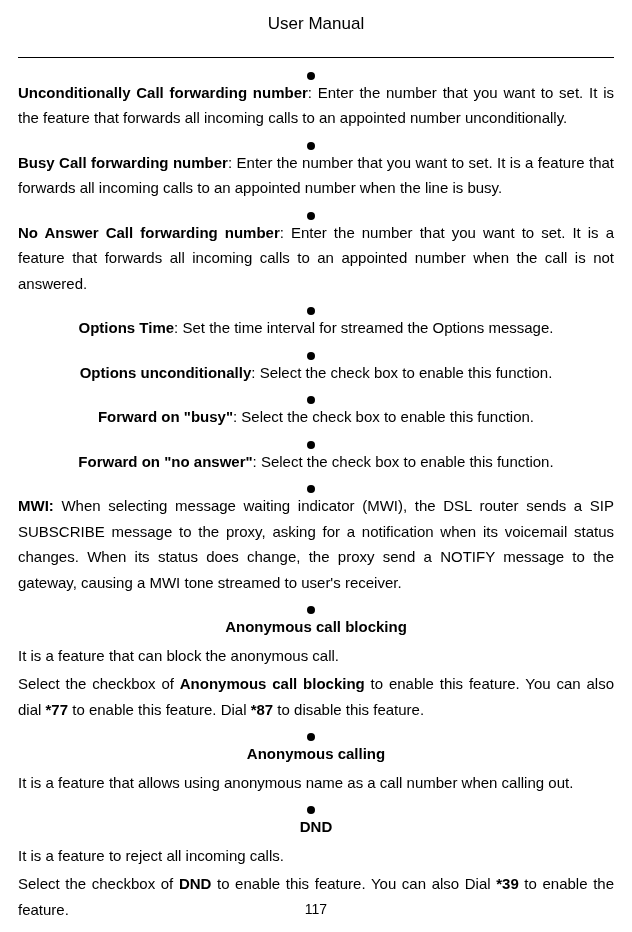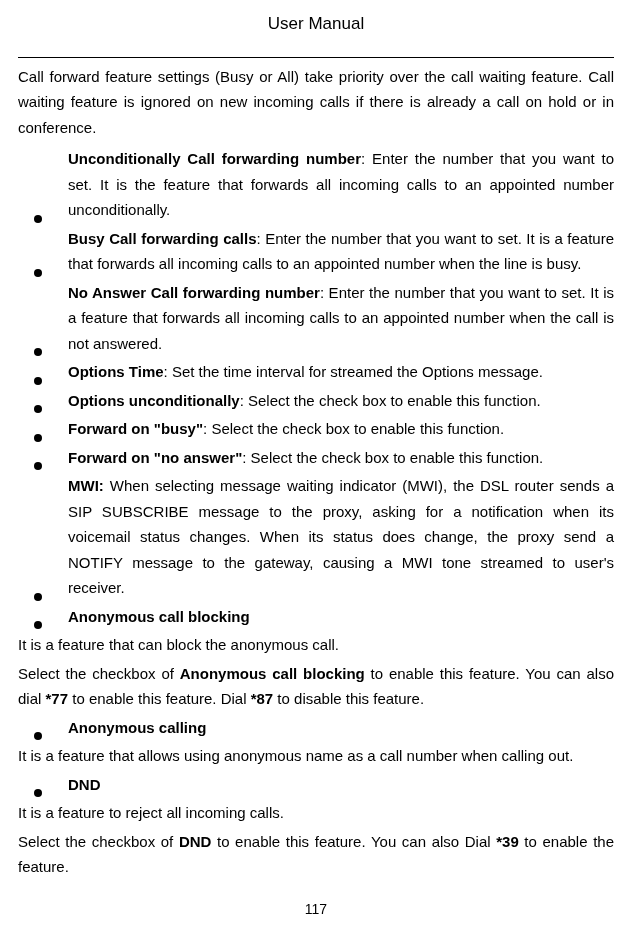--- a/index.html
+++ b/index.html
@@ -23,22 +23,23 @@
       border-bottom: 1px solid #000;
       padding-bottom: 18px;
       margin-bottom: 6px;
     }
     .intro {
       text-align: justify;
       margin-bottom: 6px;
     }
     .bullet-item {
       display: flex;
-      align-items: flex-end;
+      align-items: center;
       margin-bottom: 3px;
+      flex-direction: column;
     }
     .bullet {
       width: 8px;
       height: 8px;
       background: #000;
       border-radius: 50%;
       margin-top: 8px;
       margin-left: 16px;
       margin-right: 26px;
       flex-shrink: 0;
@@ -66,30 +67,29 @@
     .content {
       position: relative;
     }
   </style>
 </head>
 <body>
 
 <div class="content">
   <div class="header">User Manual</div>
 
-  <div class="intro">Call forward feature settings (Busy or All) take priority over the call waiting feature. Call waiting feature is ignored on new incoming calls if there is already a call on hold or in conference.</div>
 
   <div class="bullet-item">
     <div class="bullet"></div>
     <div class="bullet-content"><span class="bold">Unconditionally Call forwarding number</span><span>: Enter the number that you want to set. It is the feature that forwards all incoming calls to an appointed number unconditionally.</span></div>
   </div>
 
   <div class="bullet-item">
     <div class="bullet"></div>
-    <div class="bullet-content"><span class="bold">Busy Call forwarding calls</span><span>: Enter the number that you want to set. It is a feature that forwards all incoming calls to an appointed number when the line is busy.</span></div>
+    <div class="bullet-content"><span class="bold">Busy Call forwarding number</span><span>: Enter the number that you want to set. It is a feature that forwards all incoming calls to an appointed number when the line is busy.</span></div>
   </div>
 
   <div class="bullet-item">
     <div class="bullet"></div>
     <div class="bullet-content"><span class="bold">No Answer Call forwarding number</span><span>: Enter the number that you want to set. It is a feature that forwards all incoming calls to an appointed number when the call is not answered.</span></div>
   </div>
 
   <div class="bullet-item">
     <div class="bullet"></div>
     <div class="bullet-content"><span class="bold">Options Time</span><span>: Set the time interval for streamed the Options message.</span></div>

